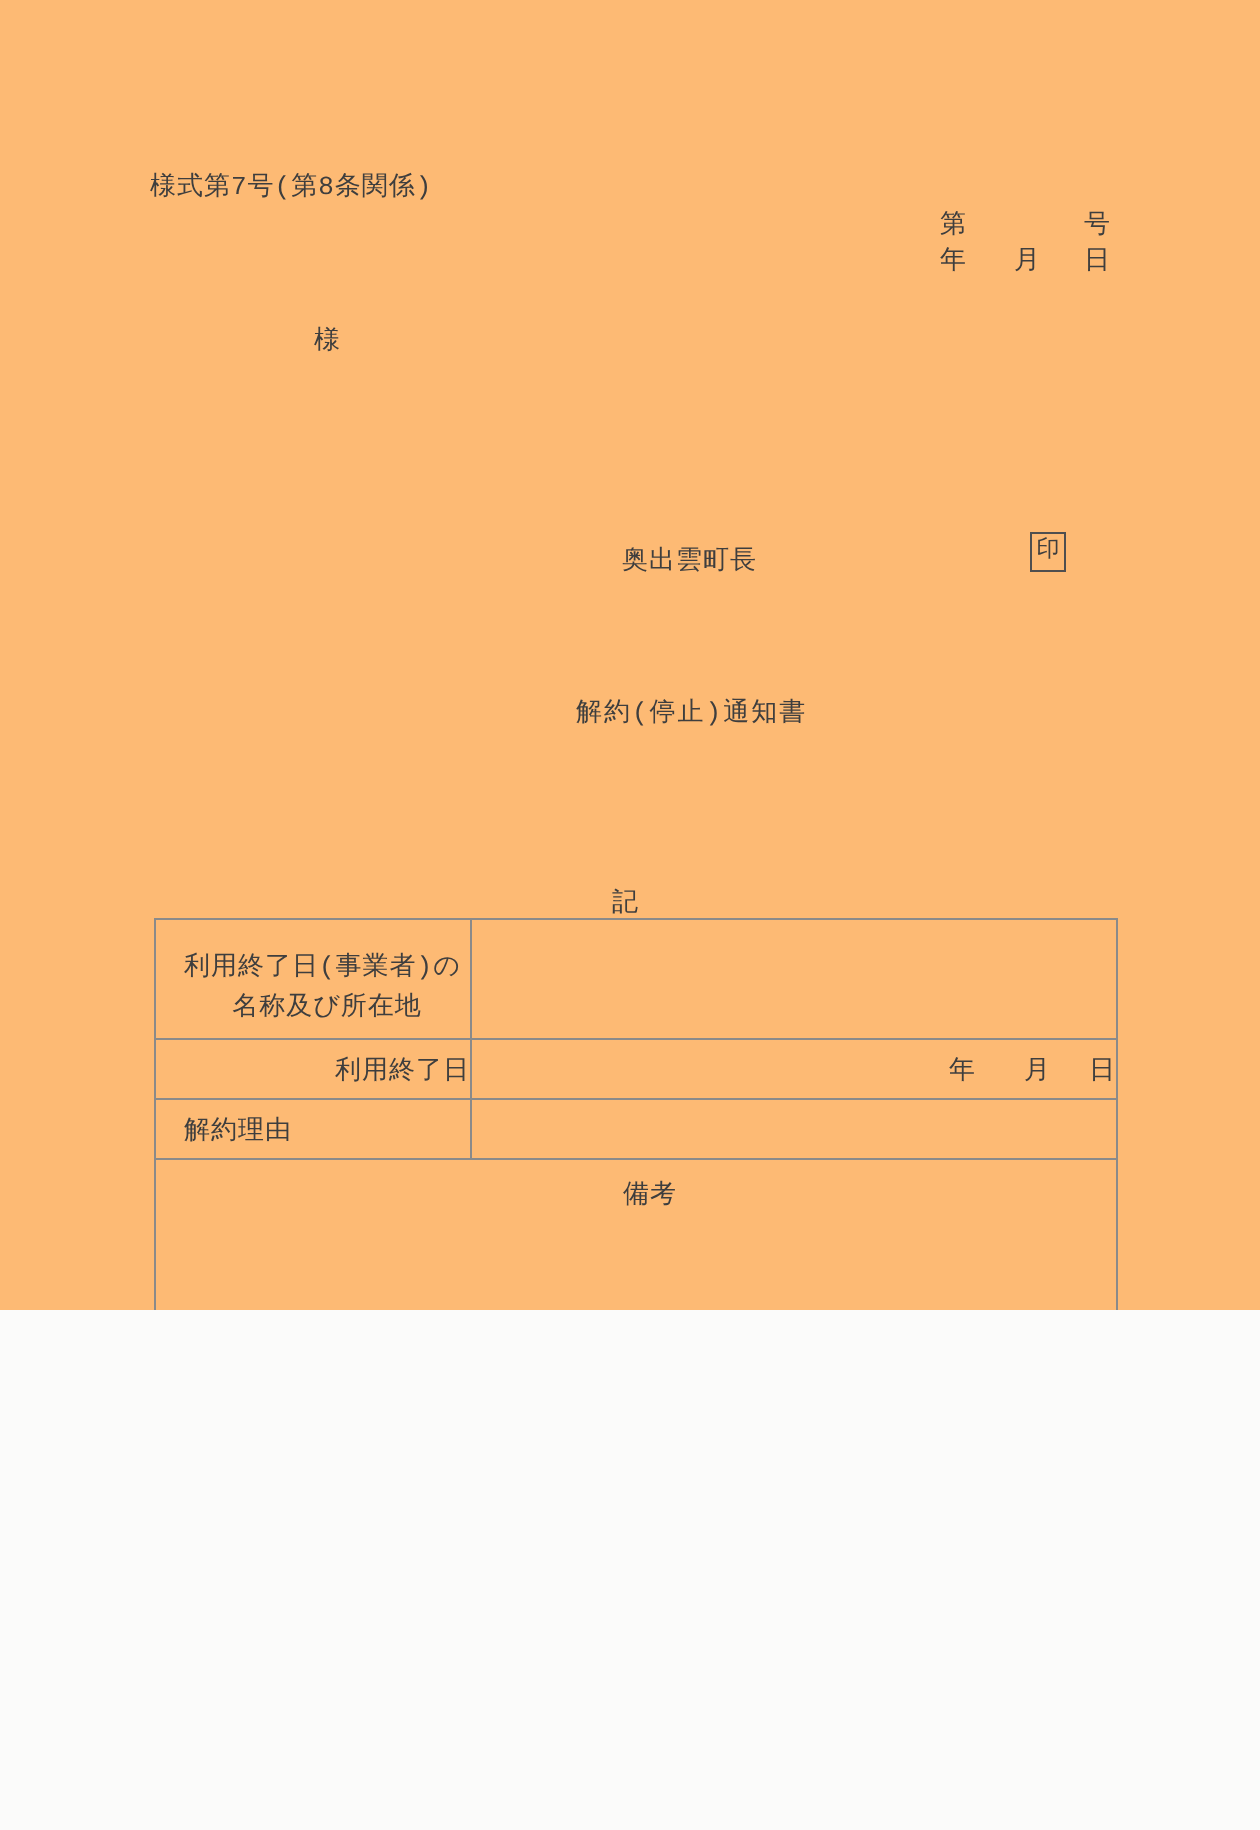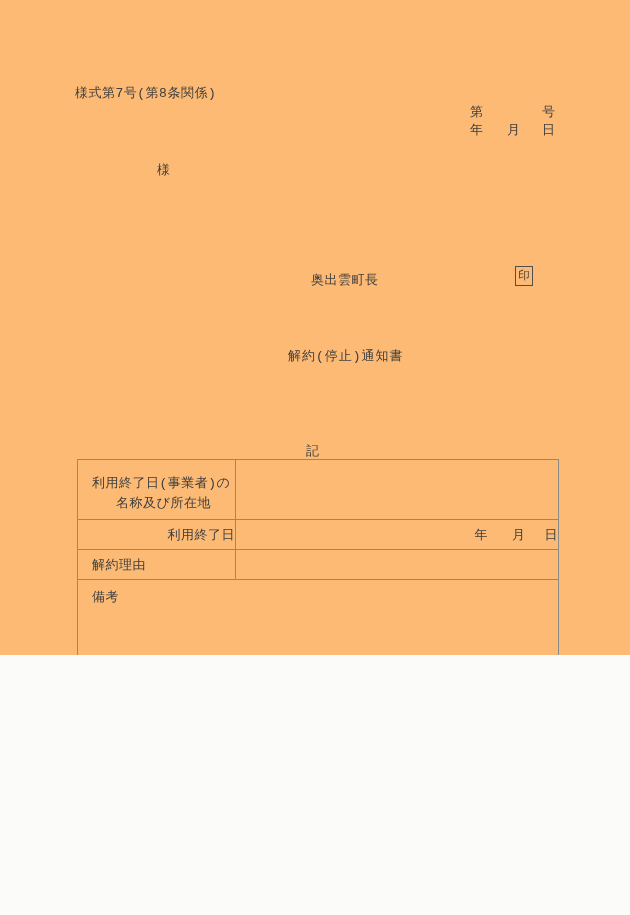--- a/index.html
+++ b/index.html
@@ -56,21 +56,21 @@
   .form-table col.col-value { width: 323px; }
   .form-table td {
     border: 1px solid #8a8a8a;
     padding: 0;
     vertical-align: middle;
   }
   .r1 td { height: 57px; }
   .r2 td { height: 59px; }
   .r3 td { height: 29px; text-align: right; }
   .r4 td { height: 29px; }
-  .r5 td { height: 125px; }
+  .r5 td { height: 125px; text-align: center; }
 
   td.label-cell { padding-left: 14px; }
   .two-line { vertical-align: top; }
   .two-line .line1 { margin-top: 6px; }
   .r1 .line2 { margin-top: 11px; }
   .r2 .line2 { margin-top: 2px; text-align: center; }
 
   td.value-cell { vertical-align: middle; }
   td.value-cell.v-bottom { vertical-align: bottom; }
   .r1 td.value-cell { padding-bottom: 10px; }

